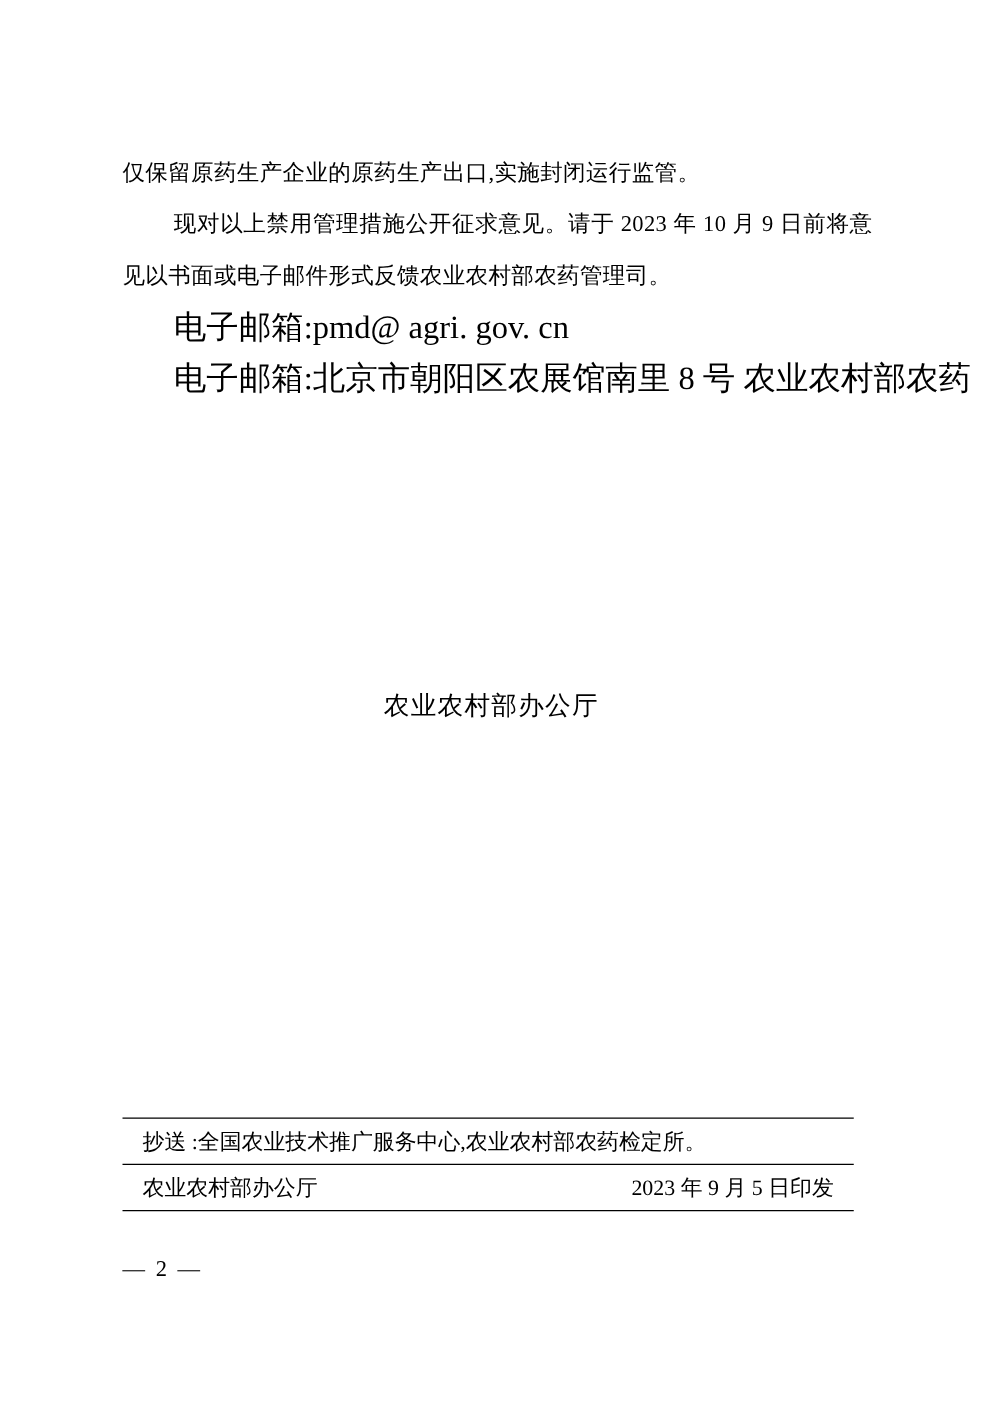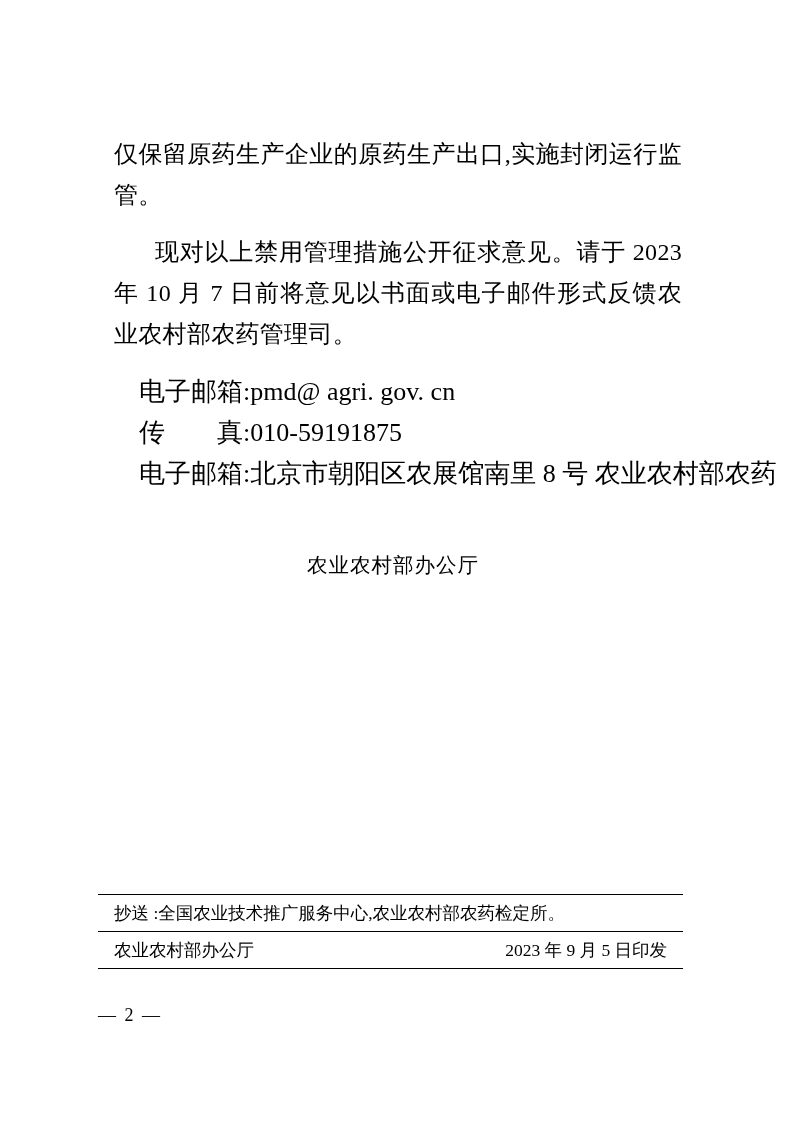--- a/index.html
+++ b/index.html
@@ -22,26 +22,26 @@
     width: 794px;
     height: 1123px;
   }
   .body-block {
     position: absolute;
     left: 98px;
     top: 118px;
     width: 600px;
   }
   .para {
-    font-size: 24px;
+    font-size: 18px;
     line-height: 41px;
     letter-spacing: 0.3px;
     text-align: justify;
     text-justify: inter-ideograph;
-    margin: 16px;
+    margin: 0;
   }
   .para.indent {
     text-indent: 41px;
   }
   .contact-line {
     font-size: 26px;
     line-height: 41px;
     margin: 0;
     padding-left: 41px;
     white-space: pre;
@@ -101,25 +101,24 @@
 </style>
 </head>
 <body>
 
 <div class="page">
 
   <div class="body-block">
 
     <p class="para">仅保留原药生产企业的原药生产出口,实施封闭运行监管。</p>
 
-    <p class="para indent">现对以上禁用管理措施公开征求意见。请于 2023 年 10 月 7 日前将意见以书面或电子邮件形式反馈农业农村部农药管理司。</p>
+    <p class="para indent">现对以上禁用管理措施公开征求意见。请于 2023 年 10 月 9 日前将意见以书面或电子邮件形式反馈农业农村部农药管理司。</p>
 
     <p class="contact-line"><span>电子邮箱</span><span>:pmd@ agri. gov. cn</span></p>
 
-    <p class="contact-line"><span>传　　真</span><span>:010-59191875</span></p>
 
     <p class="contact-line"><span>电子邮箱</span><span>:北京市朝阳区农展馆南里 8 号 农业农村部农药</span></p>
 
 
   </div>
 
   <div class="signature">
     <div class="line">农业农村部办公厅</div>
   </div>
 

